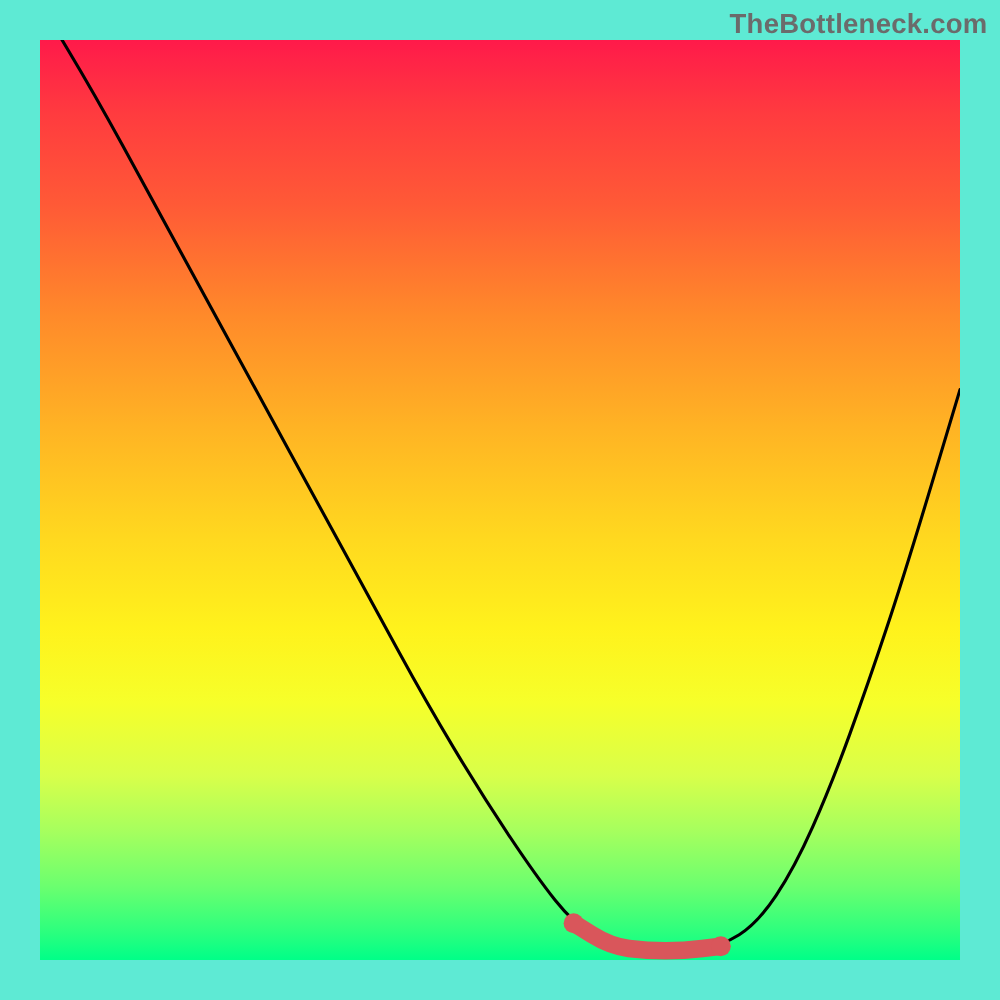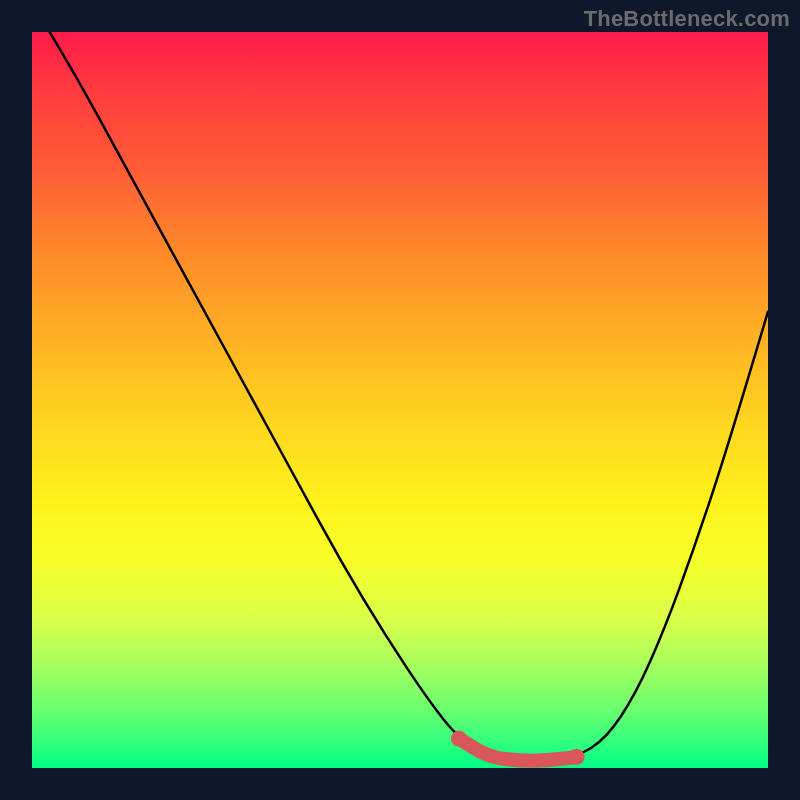--- a/index.html
+++ b/index.html
@@ -1,21 +1,21 @@
 <!DOCTYPE html>
 <html><head>
 <meta charset="utf-8">
 <style>
   * { margin: 0; padding: 0; box-sizing: border-box; }
   html, body { width: 800px; height: 800px; overflow: hidden; background: #000; }
   .frame {
     position: relative;
     width: 800px;
     height: 800px;
-    background: #0f172a;
+    background: #5eead4;
   }
   .plot-area {
     position: absolute;
     left: 32px;
     top: 32px;
     width: 736px;
     height: 736px;
     overflow: hidden;
   }
   .gradient-bg {

